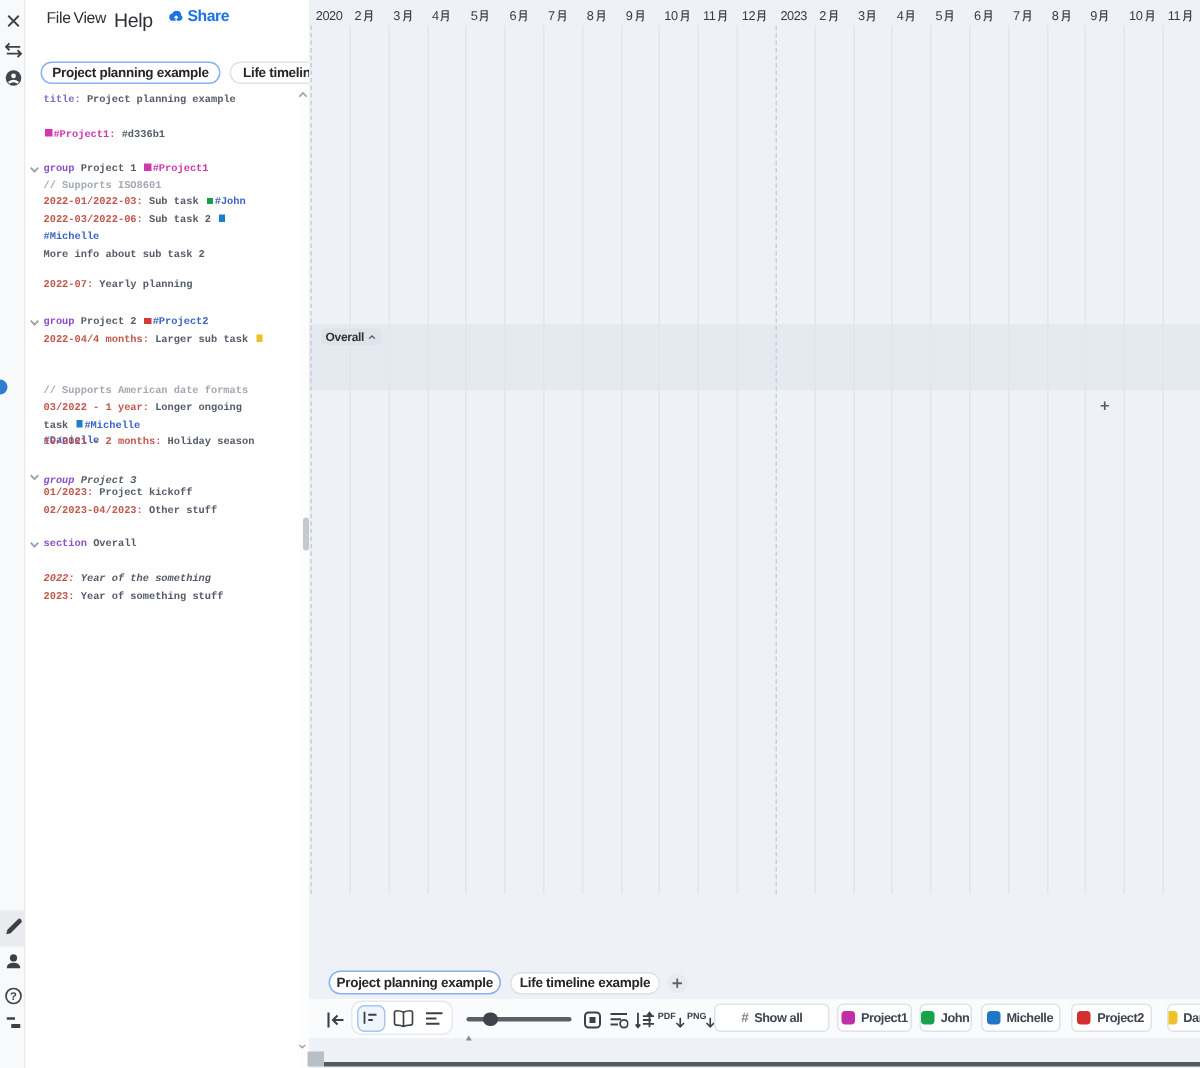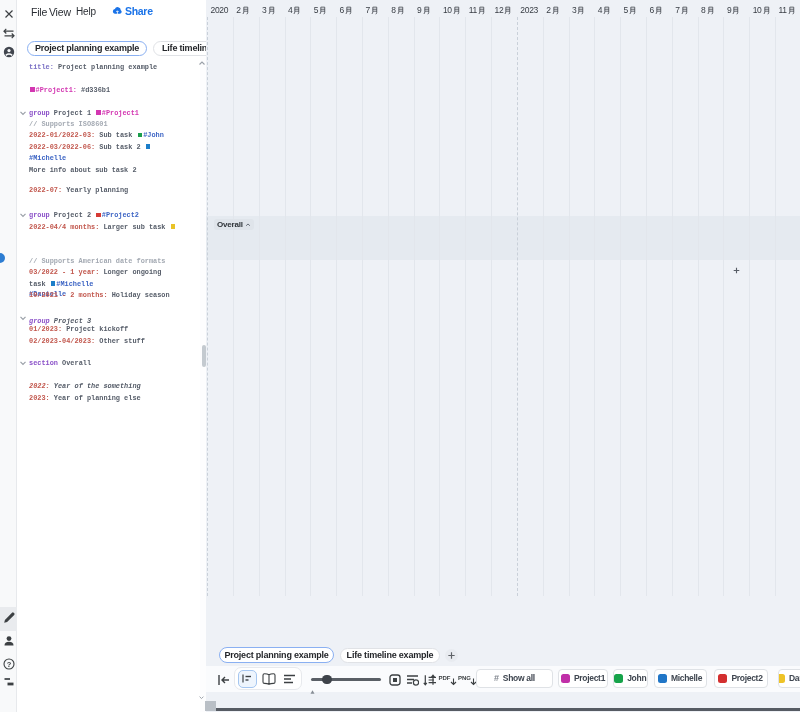--- a/index.html
+++ b/index.html
@@ -247,21 +247,21 @@
     <text x="6" y="8.6" text-anchor="middle" font-size="7.5" font-weight="bold" fill="#3c4043" font-family="Liberation Sans">?</text>
   </svg>
 <svg class="abs" style="left:3px;top:676px" width="12" height="12" viewBox="0 0 12 12">
     <path d="M1.5 3 H7" stroke="#3c4043" stroke-width="1.7"></path>
     <path d="M4.5 8 H10.5" stroke="#3c4043" stroke-width="2.8"></path>
   </svg>
 
 <div class="abs" style="left:17px;top:0;width:189px;height:56px;background:#fff;overflow:visible;">
   <div class="abs" style="left:14px;top:5.5px;font-size:10.5px;letter-spacing:-0.2px;color:#2b2f35;">File</div>
   <div class="abs" style="left:32px;top:5.5px;font-size:10.5px;letter-spacing:-0.2px;color:#2b2f35;">View</div>
-  <div class="abs" style="left:59px;top:5.5px;font-size:10px;letter-spacing:-0.2px;color:#2b2f35;">Help</div>
+  <div class="abs" style="left:59px;top:5.5px;font-size:13px;letter-spacing:-0.2px;color:#2b2f35;">Help</div>
   <svg class="abs" style="left:95px;top:7px" width="10" height="8" viewBox="0 0 14 11">
       <path d="M4 9.5 A3.4 3.4 0 0 1 4 2.8 A4.3 4.3 0 0 1 12.3 4.4 A2.8 2.8 0 0 1 11 9.5 Z" fill="#1a73e8"></path>
       <path d="M7.6 9.8 V5.4 M5.9 6.9 L7.6 5.2 L9.3 6.9" stroke="#fff" stroke-width="1.1" fill="none"></path>
     </svg>
   <div class="abs" style="left:108px;top:5px;font-size:10.5px;letter-spacing:-0.3px;font-weight:bold;color:#1a73e8;">Share</div>
 </div>
 
 <div class="abs" style="left:17px;top:40px;width:189px;height:17px;overflow:hidden;">
   <div class="abs" style="left:10px;top:1px;width:120px;height:14.5px;border:1.5px solid #8ab0f2;border-radius:999px;background:#fff;display:flex;align-items:center;justify-content:center;font-size:9px;letter-spacing:-0.2px;font-weight:bold;color:#24262a;white-space:nowrap;overflow:hidden;">Project planning example</div>
   <div class="abs" style="left:136px;top:1px;height:14.5px;border:1px solid #e0e2e6;border-radius:999px;background:#fff;display:flex;align-items:center;padding:0 8px;font-size:9px;letter-spacing:-0.2px;font-weight:bold;color:#24262a;white-space:nowrap;">Life timeline example</div>
@@ -282,21 +282,21 @@
 <div style="position:absolute;left:12px;top:198px;transform:translateY(-50%);white-space:pre;margin-top:40px;"><span style="color:#3c64c4">#Danielle</span></div>
 <div style="position:absolute;left:12px;top:204.8px;transform:translateY(-50%);white-space:pre;"><span style="color:#a3a9b2">// Supports American date formats</span></div>
 <div style="position:absolute;left:12px;top:216.2px;transform:translateY(-50%);white-space:pre;"><span style="color:#c2584e">03/2022 - 1 year:</span><span style="color:#555c68"> Longer ongoing</span></div>
 <div style="position:absolute;left:12px;top:227.6px;transform:translateY(-50%);white-space:pre;"><span style="color:#555c68">task </span><span style="display:inline-block;width:4.6px;height:4.6px;background:#1c7ec9;margin:0 1px 0 1px;vertical-align:0px;"></span><span style="color:#3c64c4">#Michelle</span></div>
 <div style="position:absolute;left:12px;top:239.0px;transform:translateY(-50%);white-space:pre;"><span style="color:#c2584e">10/2021 - 2 months:</span><span style="color:#555c68"> Holiday season</span></div>
 <div style="position:absolute;left:12px;top:265px;transform:translateY(-50%);white-space:pre;font-style:italic;"><span style="color:#8a50c8">group</span><span style="color:#555c68"> Project 3</span></div>
 <div style="position:absolute;left:12px;top:273.2px;transform:translateY(-50%);white-space:pre;"><span style="color:#c2584e">01/2023:</span><span style="color:#555c68"> Project kickoff</span></div>
 <div style="position:absolute;left:12px;top:284.6px;transform:translateY(-50%);white-space:pre;"><span style="color:#c2584e">02/2023-04/2023:</span><span style="color:#555c68"> Other stuff</span></div>
 <div style="position:absolute;left:12px;top:307.4px;transform:translateY(-50%);white-space:pre;"><span style="color:#8a50c8">section</span><span style="color:#555c68"> Overall</span></div>
 <div style="position:absolute;left:12px;top:330.2px;transform:translateY(-50%);white-space:pre;font-style:italic;"><span style="color:#c2584e">2022:</span><span style="color:#555c68"> Year of the something</span></div>
-<div style="position:absolute;left:12px;top:341.6px;transform:translateY(-50%);white-space:pre;"><span style="color:#c2584e">2023:</span><span style="color:#555c68"> Year of planning else</span></div>
+<div style="position:absolute;left:12px;top:341.6px;transform:translateY(-50%);white-space:pre;"><span style="color:#c2584e">2023:</span><span style="color:#555c68"> Year of something stuff</span></div>
 <svg style="position:absolute;left:1.5px;top:52.6px" width="8" height="8" viewBox="0 0 8 8">
       <path d="M1.5 2.8 L4 5.4 L6.5 2.8" fill="none" stroke="#9aa0a8" stroke-width="1.2"></path>
     </svg>
 <svg style="position:absolute;left:1.5px;top:155.2px" width="8" height="8" viewBox="0 0 8 8">
       <path d="M1.5 2.8 L4 5.4 L6.5 2.8" fill="none" stroke="#9aa0a8" stroke-width="1.2"></path>
     </svg>
 <svg style="position:absolute;left:1.5px;top:257.8px" width="8" height="8" viewBox="0 0 8 8">
       <path d="M1.5 2.8 L4 5.4 L6.5 2.8" fill="none" stroke="#9aa0a8" stroke-width="1.2"></path>
     </svg>
 <svg style="position:absolute;left:1.5px;top:303.4px" width="8" height="8" viewBox="0 0 8 8">

